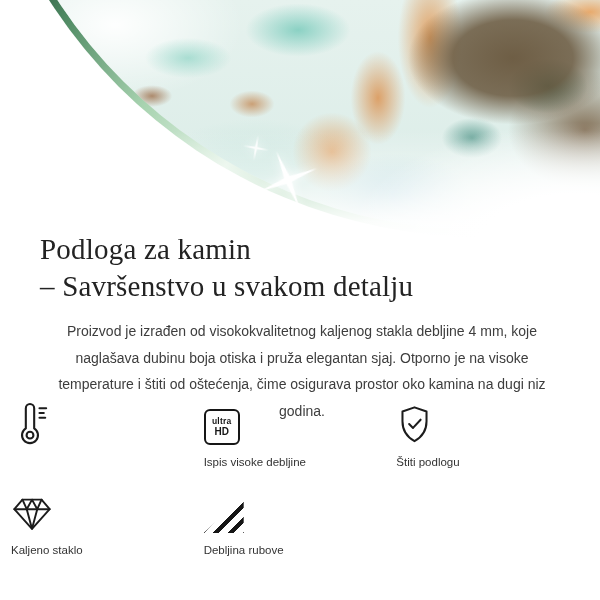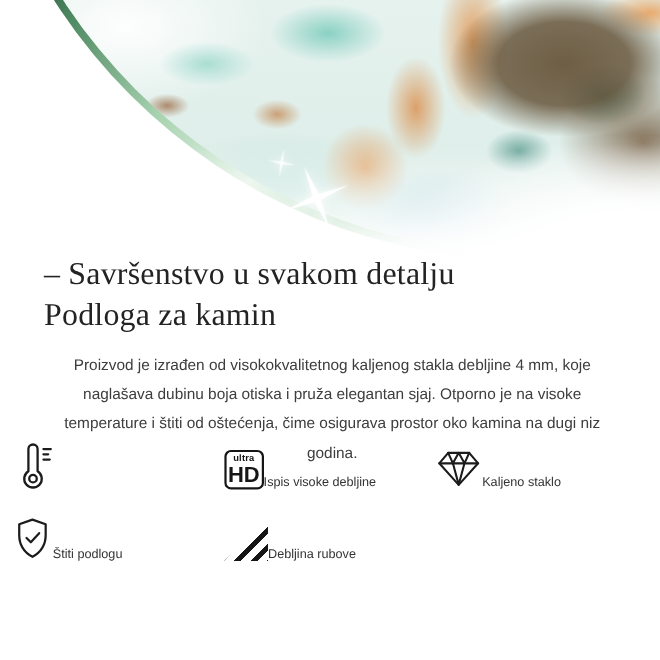--- a/index.html
+++ b/index.html
@@ -54,31 +54,31 @@
   }
   .page-title span{display:block;}
   .description{
     margin:13px 0 0 0;font-size:14px;line-height:26.5px;color:#3d3d3d;text-align:center;
   }
   
   .features{
     position:absolute;left:11px;top:399px;width:578px;
     display:grid;grid-template-columns:repeat(3,1fr);row-gap:19px;
   }
-  .feature{display:flex;flex-direction:row;align-items:flex-end;}
+  .feature{display:flex;flex-direction:column;align-items:flex-start;}
   .icon-box{height:46px;display:flex;align-items:flex-end;justify-content:center;}
   .feature-label{margin-top:11px;font-size:11.5px;color:#333;text-align:center;white-space:nowrap;}
   .ico{stroke:#1c1c1c;stroke-width:2.2;fill:none;stroke-linecap:round;stroke-linejoin:round;}
   
   .uhd{
     width:36px;height:36px;border:2.6px solid #161616;border-radius:6px;box-sizing:border-box;
     display:flex;flex-direction:column;align-items:center;justify-content:center;color:#161616;
   }
   .uhd-top{font-size:8.5px;font-weight:700;line-height:1;letter-spacing:.2px;}
-  .uhd-bottom{font-size:20px;font-weight:800;line-height:1;margin-top:1px;}
+  .uhd-bottom{font-size:10px;font-weight:800;line-height:1;margin-top:1px;}
   
   .stripes{
     width:40px;height:36px;
     background:repeating-linear-gradient(135deg,#161616 0 4.5px,transparent 4.5px 10.5px);
     clip-path:polygon(100% 0, 100% 100%, 0 100%);
   }
 </style>
 </head>
 <body>
 
@@ -94,22 +94,22 @@
   <div class="sparkle sparkle-main">
     <svg width="62" height="62" viewBox="0 0 64 64">
         <path d="M32,0 L35,29 L64,32 L35,35 L32,64 L29,35 L0,32 L29,29 Z" fill="#ffffff"></path>
         <circle cx="32" cy="32" r="3.5" fill="#ffffff"></circle>
       </svg>
   </div>
 </div>
 
 <div class="content">
   <h1 class="page-title">
+    <span>Podloga za kamin</span>
     <span>– Savršenstvo u svakom detalju</span>
-    <span>Podloga za kamin</span>
   </h1>
   <p class="description">Proizvod je izrađen od visokokvalitetnog kaljenog stakla debljine 4 mm, koje naglašava dubinu boja otiska i pruža elegantan sjaj. Otporno je na visoke temperature i štiti od oštećenja, čime osigurava prostor oko kamina na dugi niz godina.</p>
 </div>
 
 <div class="features">
 
   <div class="feature">
     <div class="icon-box">
       <svg width="38" height="45" viewBox="0 0 40 46" class="ico">
         <path d="M15.6,29.2 L15.6,8 A4.4,4.4 0 0 1 24.4,8 L24.4,29.2 A8.4,8.4 0 1 1 15.6,29.2 Z"></path>
@@ -126,38 +126,38 @@
       <div class="uhd">
         <span class="uhd-top">ultra</span>
         <span class="uhd-bottom">HD</span>
       </div>
     </div>
     <div class="feature-label">Ispis visoke debljine</div>
   </div>
 
   <div class="feature">
     <div class="icon-box">
+      <svg width="37" height="41" viewBox="0 0 40 44" class="ico">
+        <path d="M20,3.5 L33,8 L33,18.5 C33,28.5 27.6,35.8 20,40 C12.4,35.8 7,28.5 7,18.5 L7,8 Z"></path>
+        <path d="M14.2,21.5 L18.4,25.7 L26.6,16.8"></path>
+      </svg>
+    </div>
+    <div class="feature-label">Štiti podlogu</div>
+  </div>
+
+  <div class="feature">
+    <div class="icon-box">
       <svg width="42" height="39" viewBox="0 0 44 40" class="ico" style="stroke-width:2;">
         <path d="M12,5.5 L32,5.5 L40.5,15.5 L22,36 L3.5,15.5 Z"></path>
         <line x1="3.5" y1="15.5" x2="40.5" y2="15.5"></line>
         <path d="M12,5.5 L16.5,15.5 L22,5.5 L27.5,15.5 L32,5.5"></path>
         <path d="M16.5,15.5 L22,36 L27.5,15.5"></path>
       </svg>
     </div>
     <div class="feature-label">Kaljeno staklo</div>
-  </div>
-
-  <div class="feature">
-    <div class="icon-box">
-      <svg width="37" height="41" viewBox="0 0 40 44" class="ico">
-        <path d="M20,3.5 L33,8 L33,18.5 C33,28.5 27.6,35.8 20,40 C12.4,35.8 7,28.5 7,18.5 L7,8 Z"></path>
-        <path d="M14.2,21.5 L18.4,25.7 L26.6,16.8"></path>
-      </svg>
-    </div>
-    <div class="feature-label">Štiti podlogu</div>
   </div>
 
   <div class="feature">
     <div class="icon-box">
       <div class="stripes"></div>
     </div>
     <div class="feature-label">Debljina rubove</div>
   </div>
 
 

